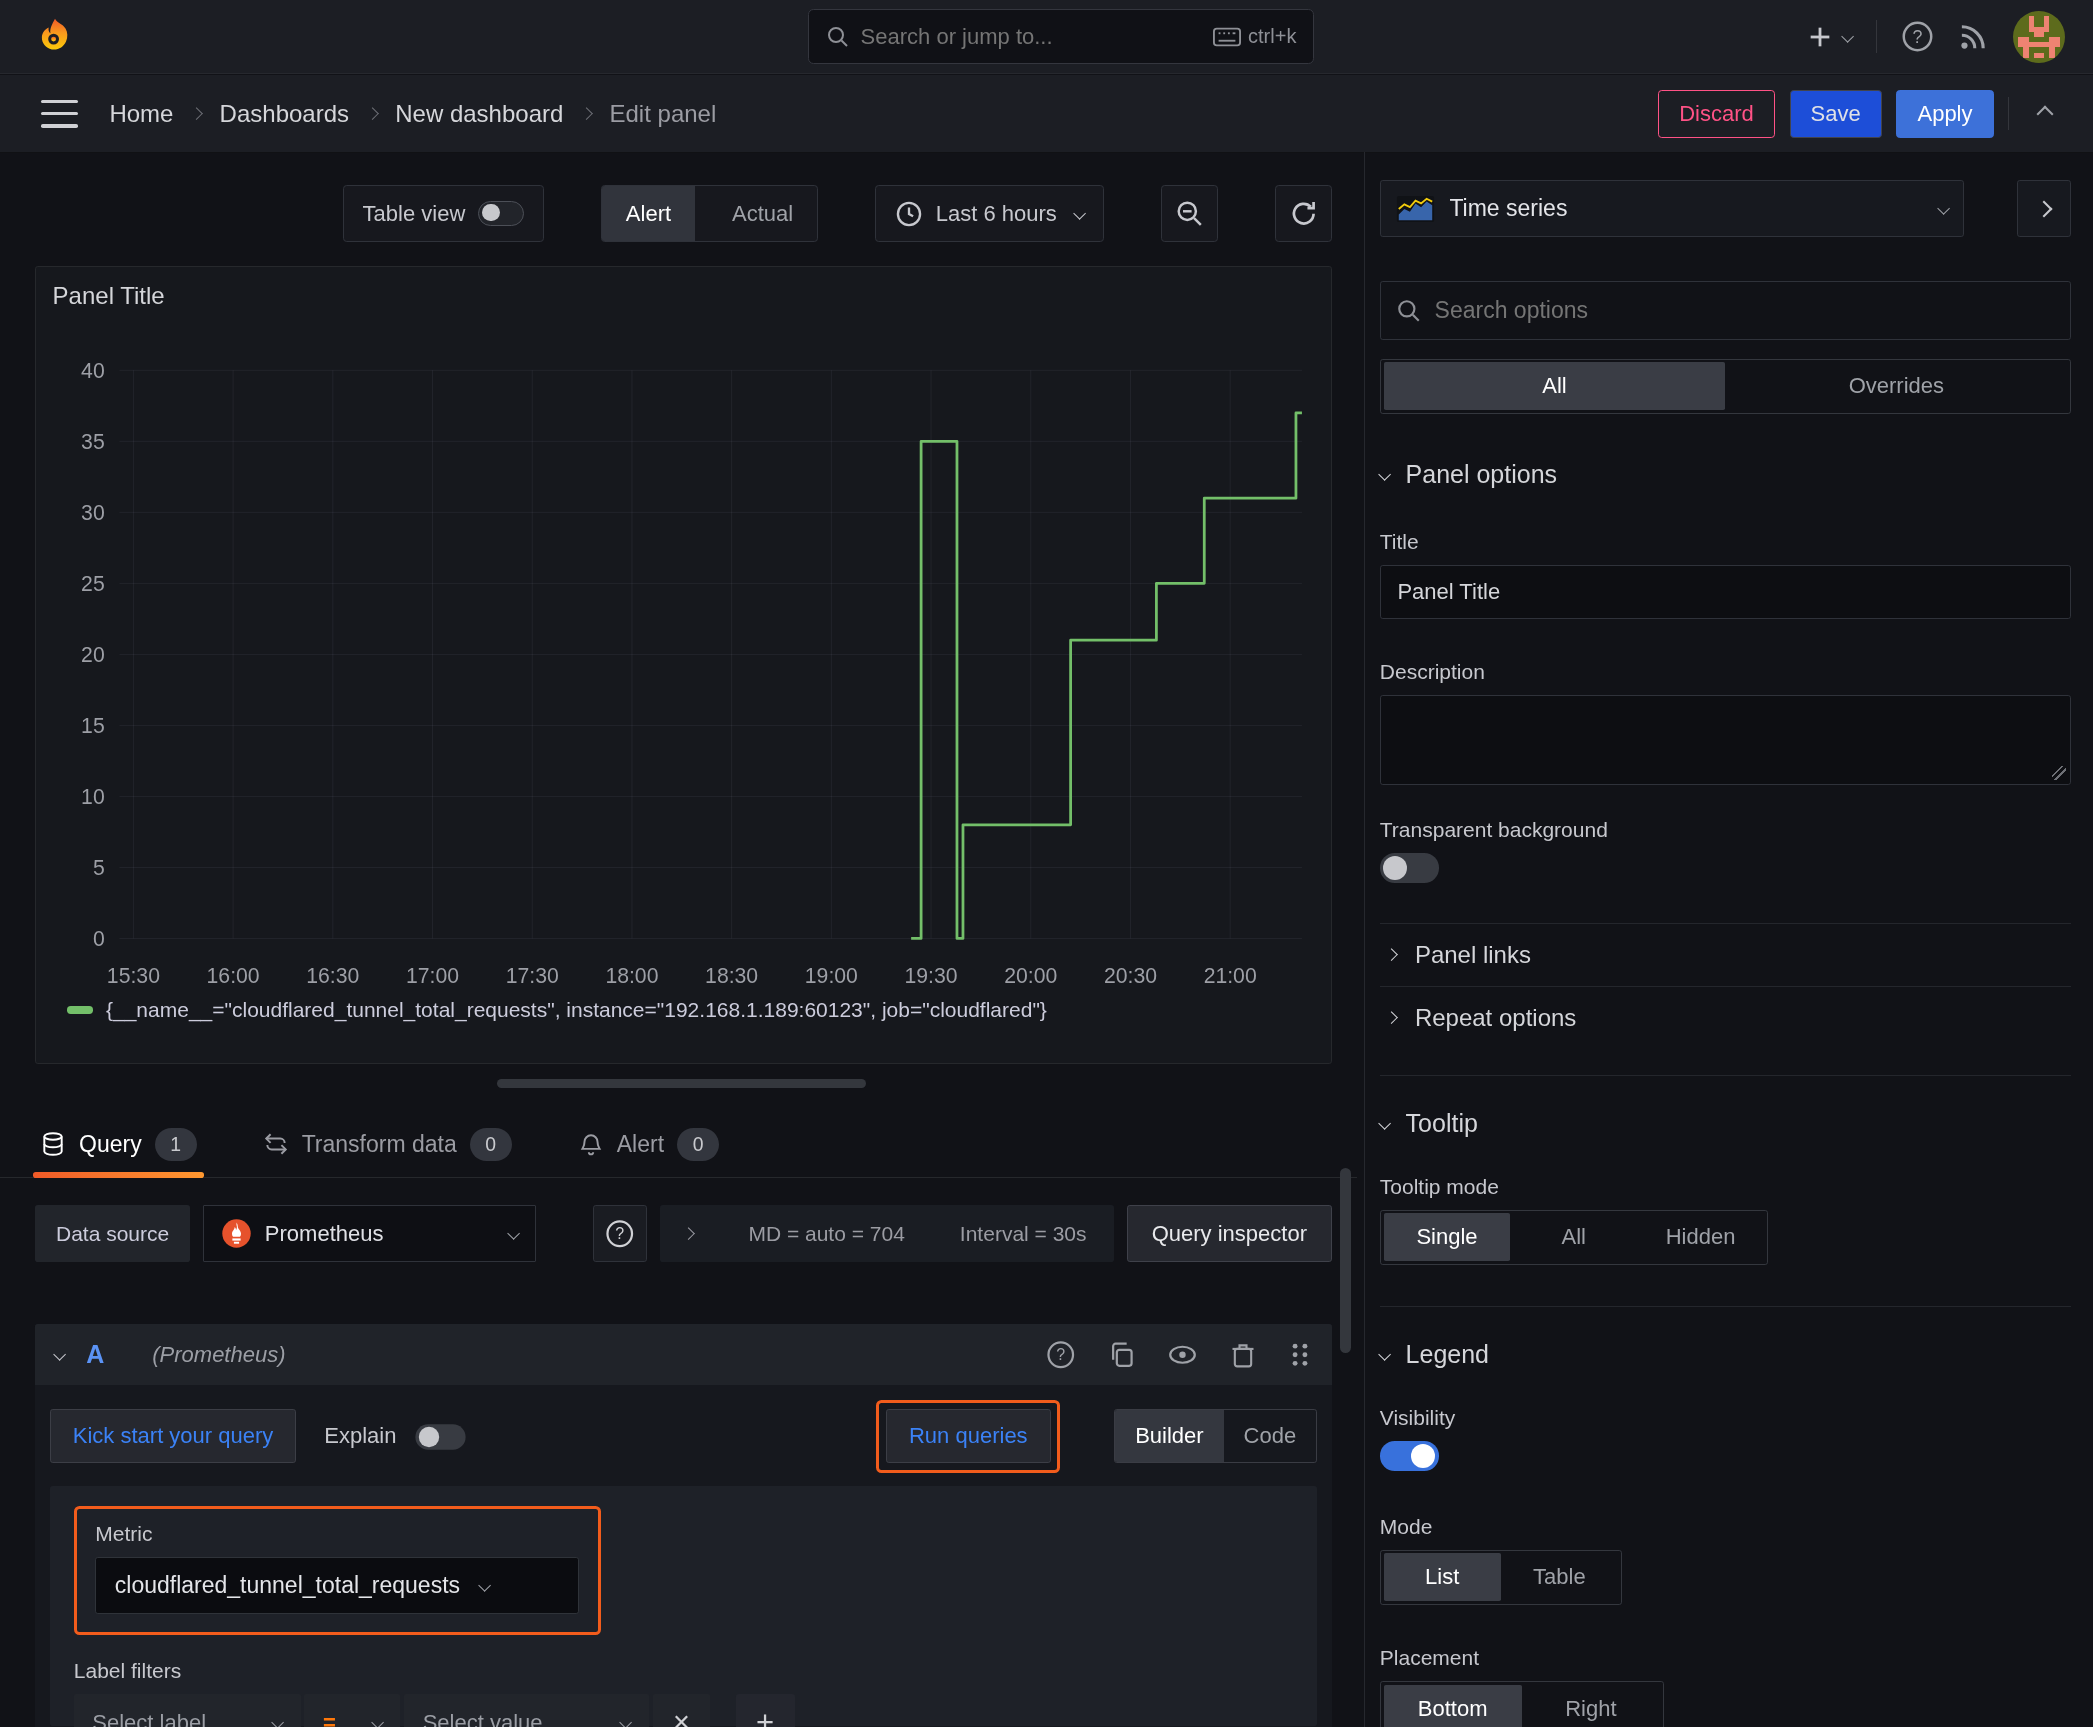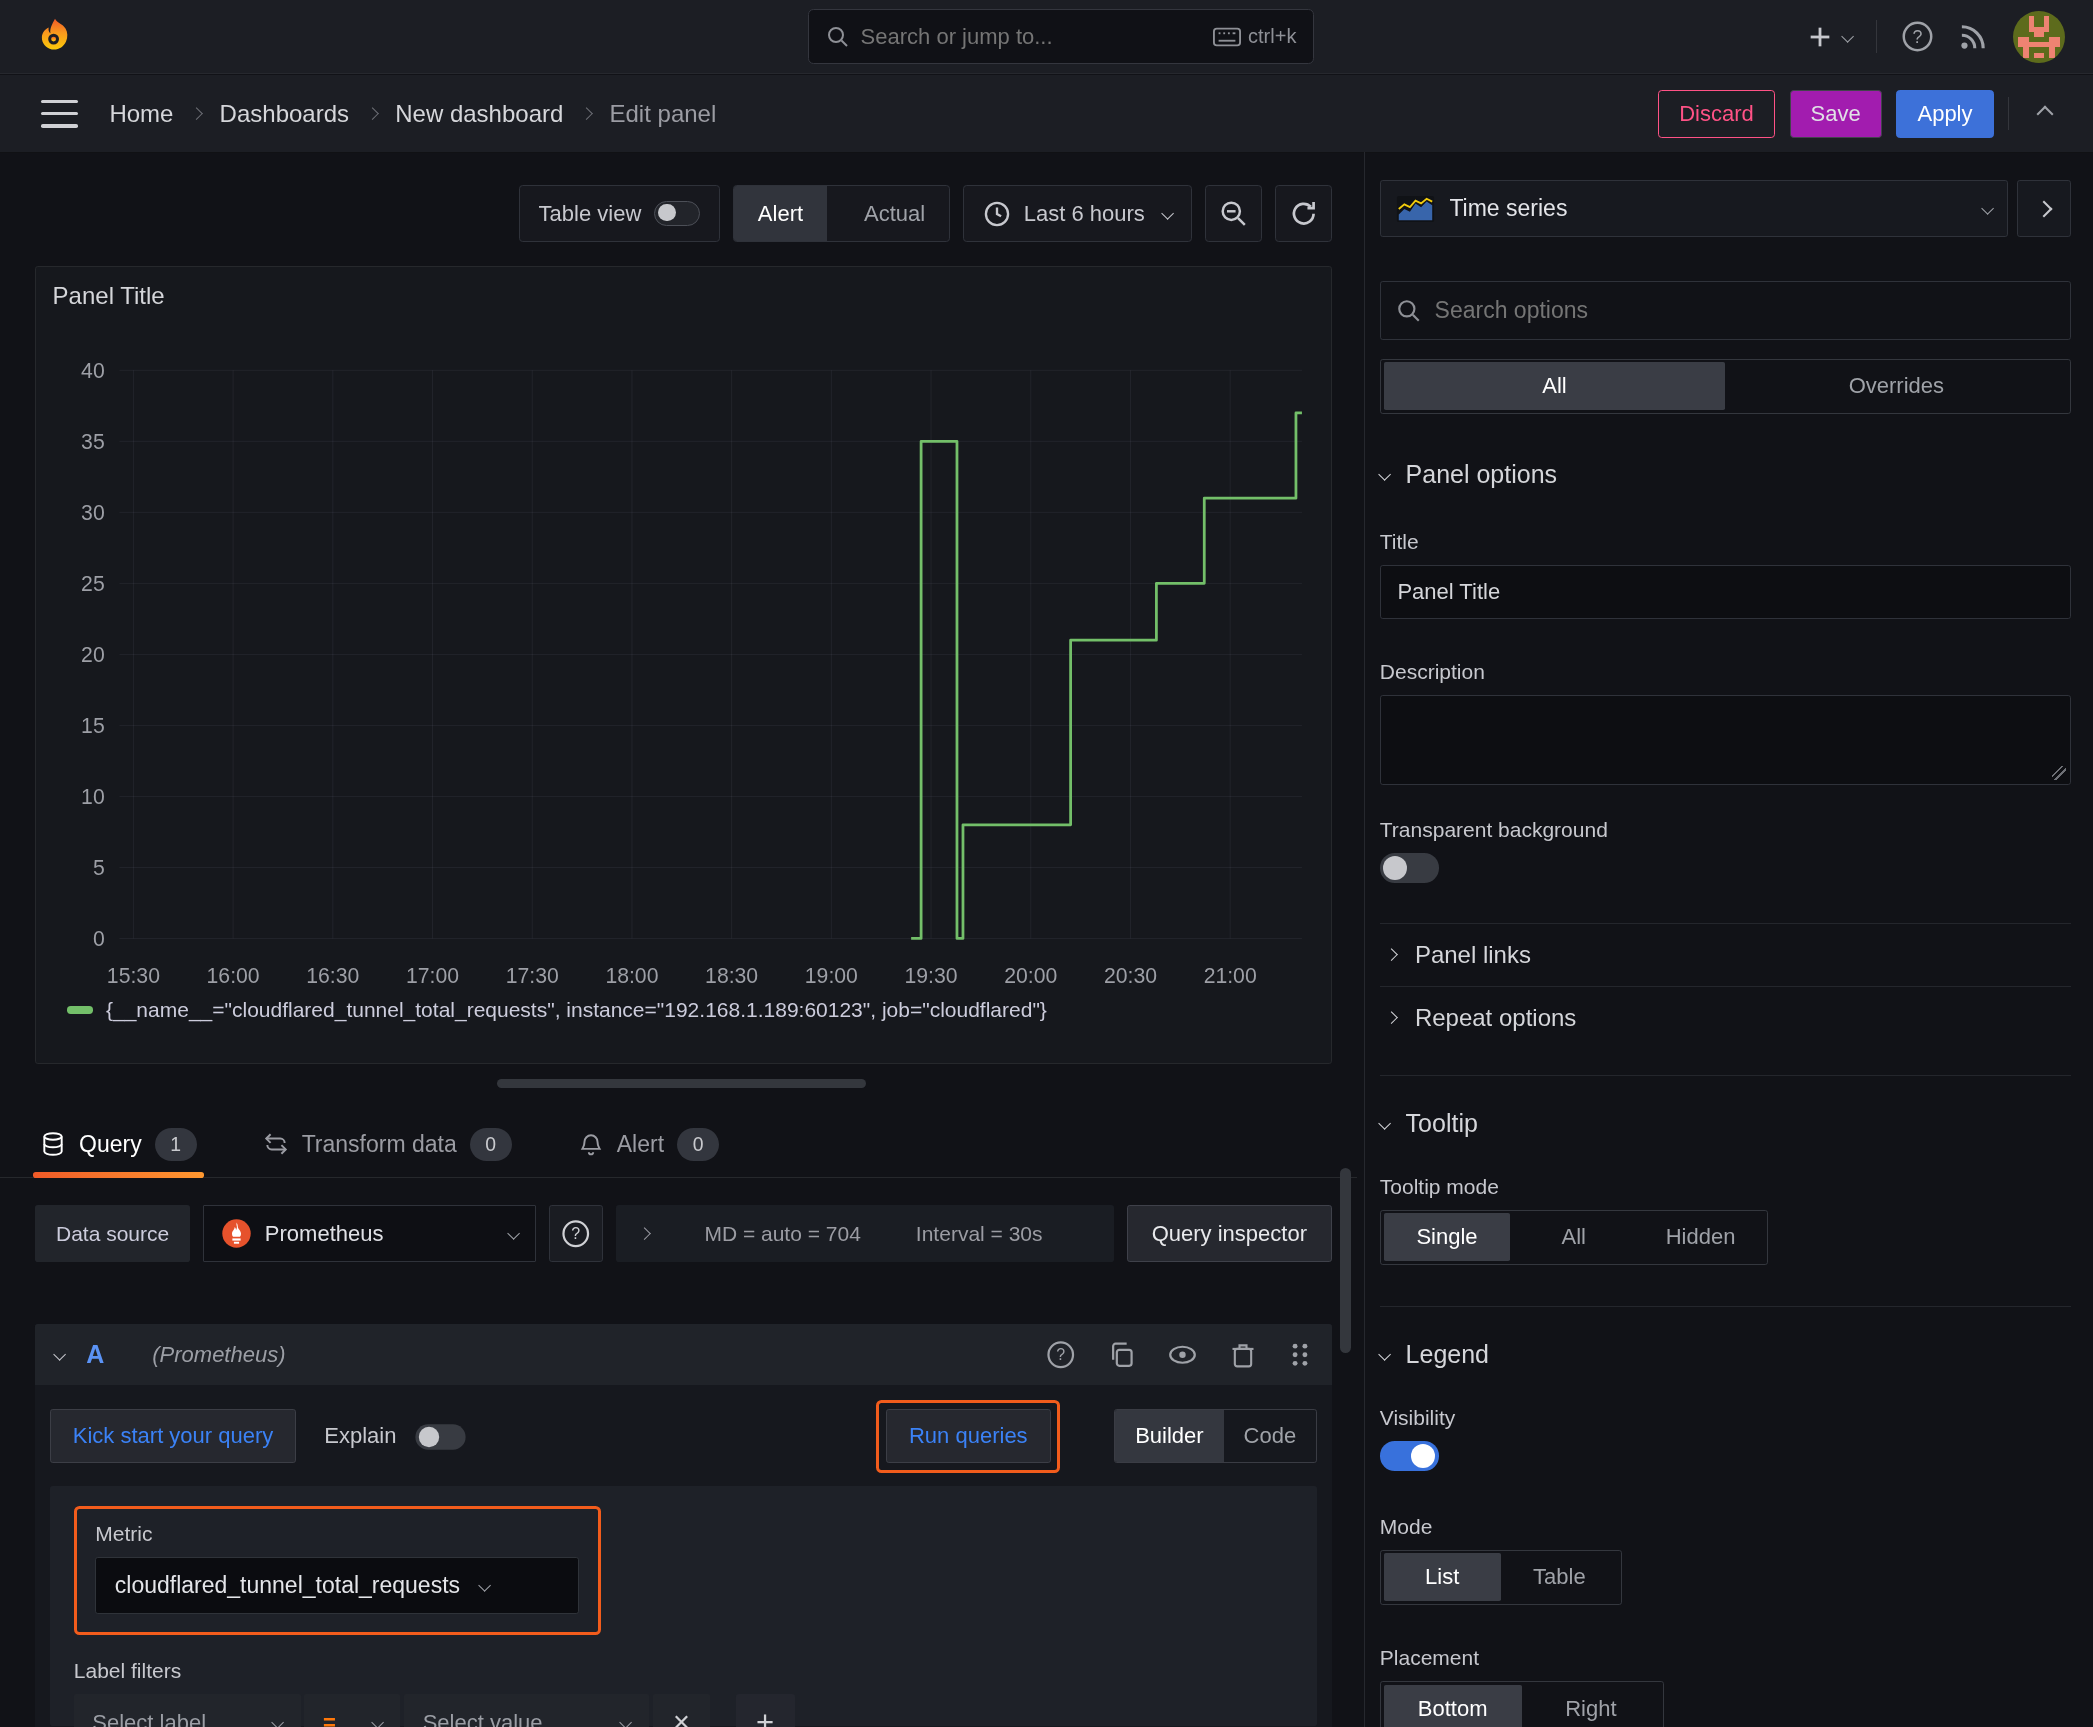--- a/index.html
+++ b/index.html
@@ -39,28 +39,28 @@
   .hamburger { width:37px; height:28px; display:flex; flex-direction:column; justify-content:space-between; margin:0 14.8px 0 13px; }
   .hamburger i { height:3.7px; background:#d0d1d5; border-radius:1.8px; }
   .crumbs { display:flex; align-items:center; gap:18.5px; font-size:24px; }
   .crumbs .sep { color:#6e7077; }
   .crumbs .item { color:#d5d6da; }
   .crumbs .item.last { color:#9b9ca3; }
   .crumb-actions { margin-left:auto; display:flex; align-items:center; gap:14.8px; }
   .btn { height:48px; padding:0 20px; border-radius:3.7px; font-size:22px;
     display:flex; align-items:center; justify-content:center; font-family:inherit; cursor:pointer; }
   .btn-discard { background:transparent; border:1.8px solid #ff5286; color:#ff5286; }
-  .btn-save { background:#a21caf; border:0.9px solid #42444c; color:#e0e1e6; }
+  .btn-save { background:#1d4ed8; border:0.9px solid #42444c; color:#e0e1e6; }
   .btn-apply { background:#3d71d9; border:0.9px solid #3d71d9; color:#ffffff; }
 
   
   .leftcol { position:absolute; left:0; top:152px; width:1357px; height:1575px; }
   .edit-toolbar { position:absolute; top:33px; right:25px; display:flex; gap:13px; align-items:center; }
   .tool-box { height:57px; background:#17181e; border:0.9px solid #2f323a; border-radius:3.7px;
-    display:flex; align-items:center; padding:0 18.5px; gap:13px; font-size:22px; color:#c7c8ce; }
+    display:flex; align-items:center; padding:0 18.5px; gap:13px; font-size:22px; color:#c7c8ce;margin-left:44px; }
   .seg2 { padding:0; overflow:hidden; }
   .seg2 span { padding:0 24px; height:100%; display:flex; align-items:center; color:#9fa2a8; }
   .seg2 span.active { background:#31343c; color:#ffffff; }
   .tool-icon { width:57px; padding:0; justify-content:center; }
 
   .toggle { position:relative; border-radius:13px; }
   .toggle-sm { width:46px; height:25px; background:#22242a; border:0.9px solid #4c4f57; }
   .toggle-sm i { position:absolute; left:2.8px; top:1.8px; width:17.5px; height:17.5px; border-radius:50%; background:#c7c8cc; }
   .toggle-lg { width:59px; height:29.5px; border-radius:14.8px; }
   .toggle-off { background:#383b42; }

